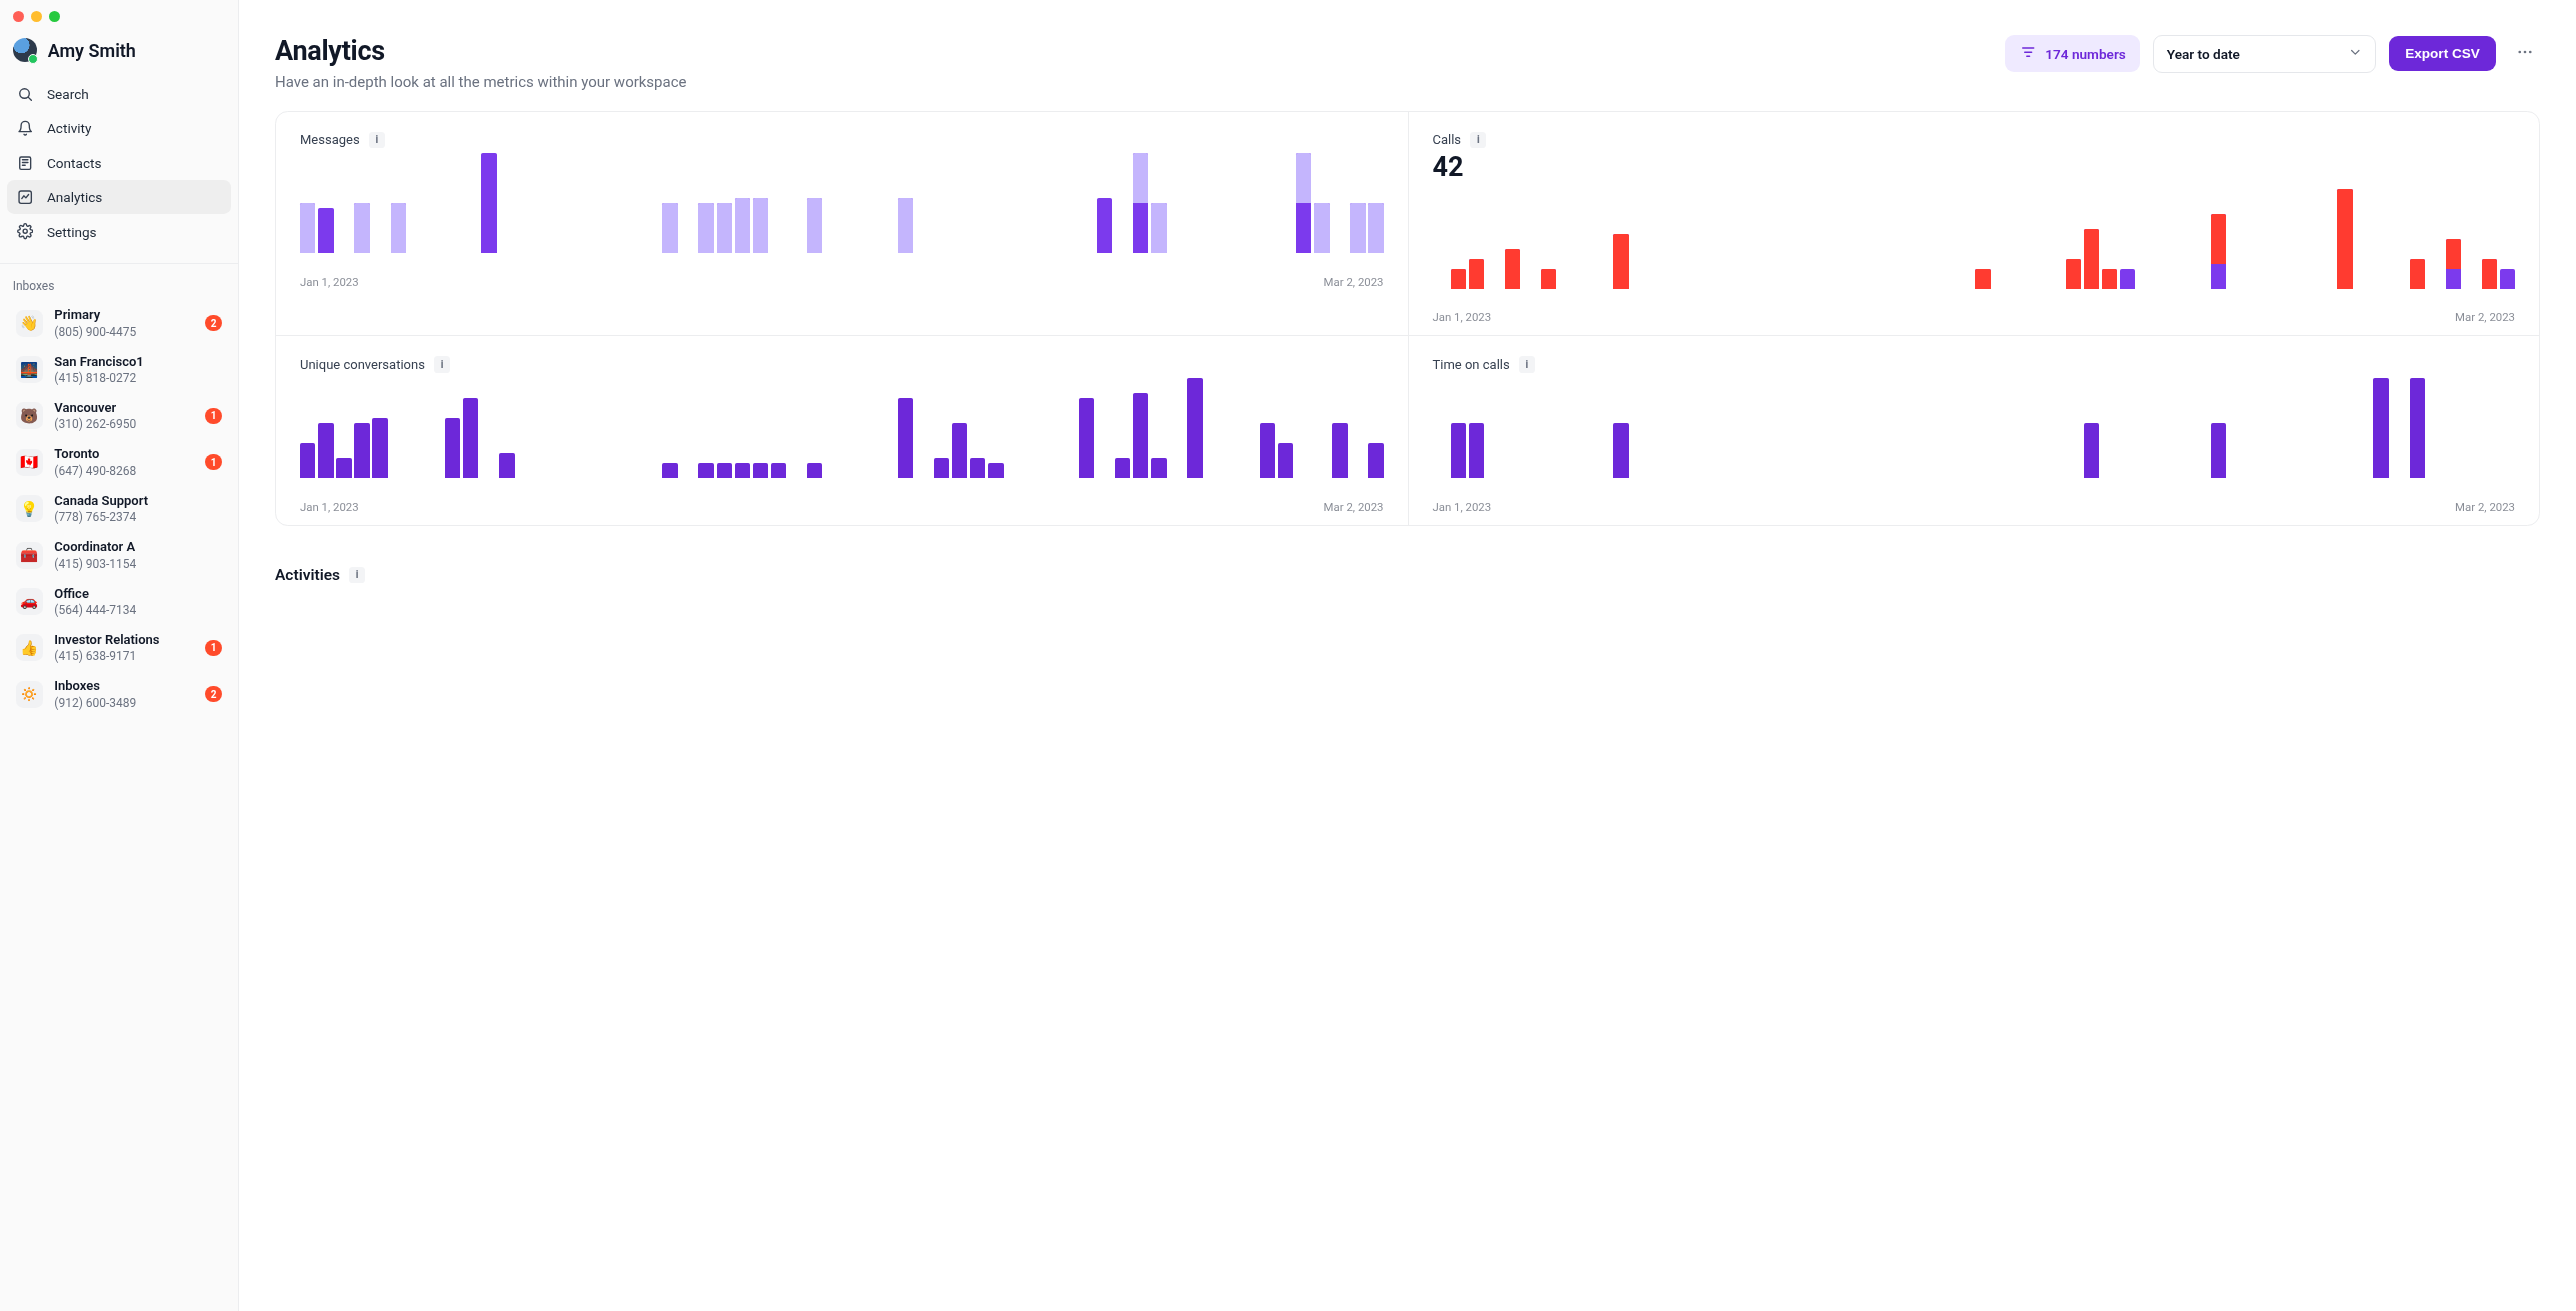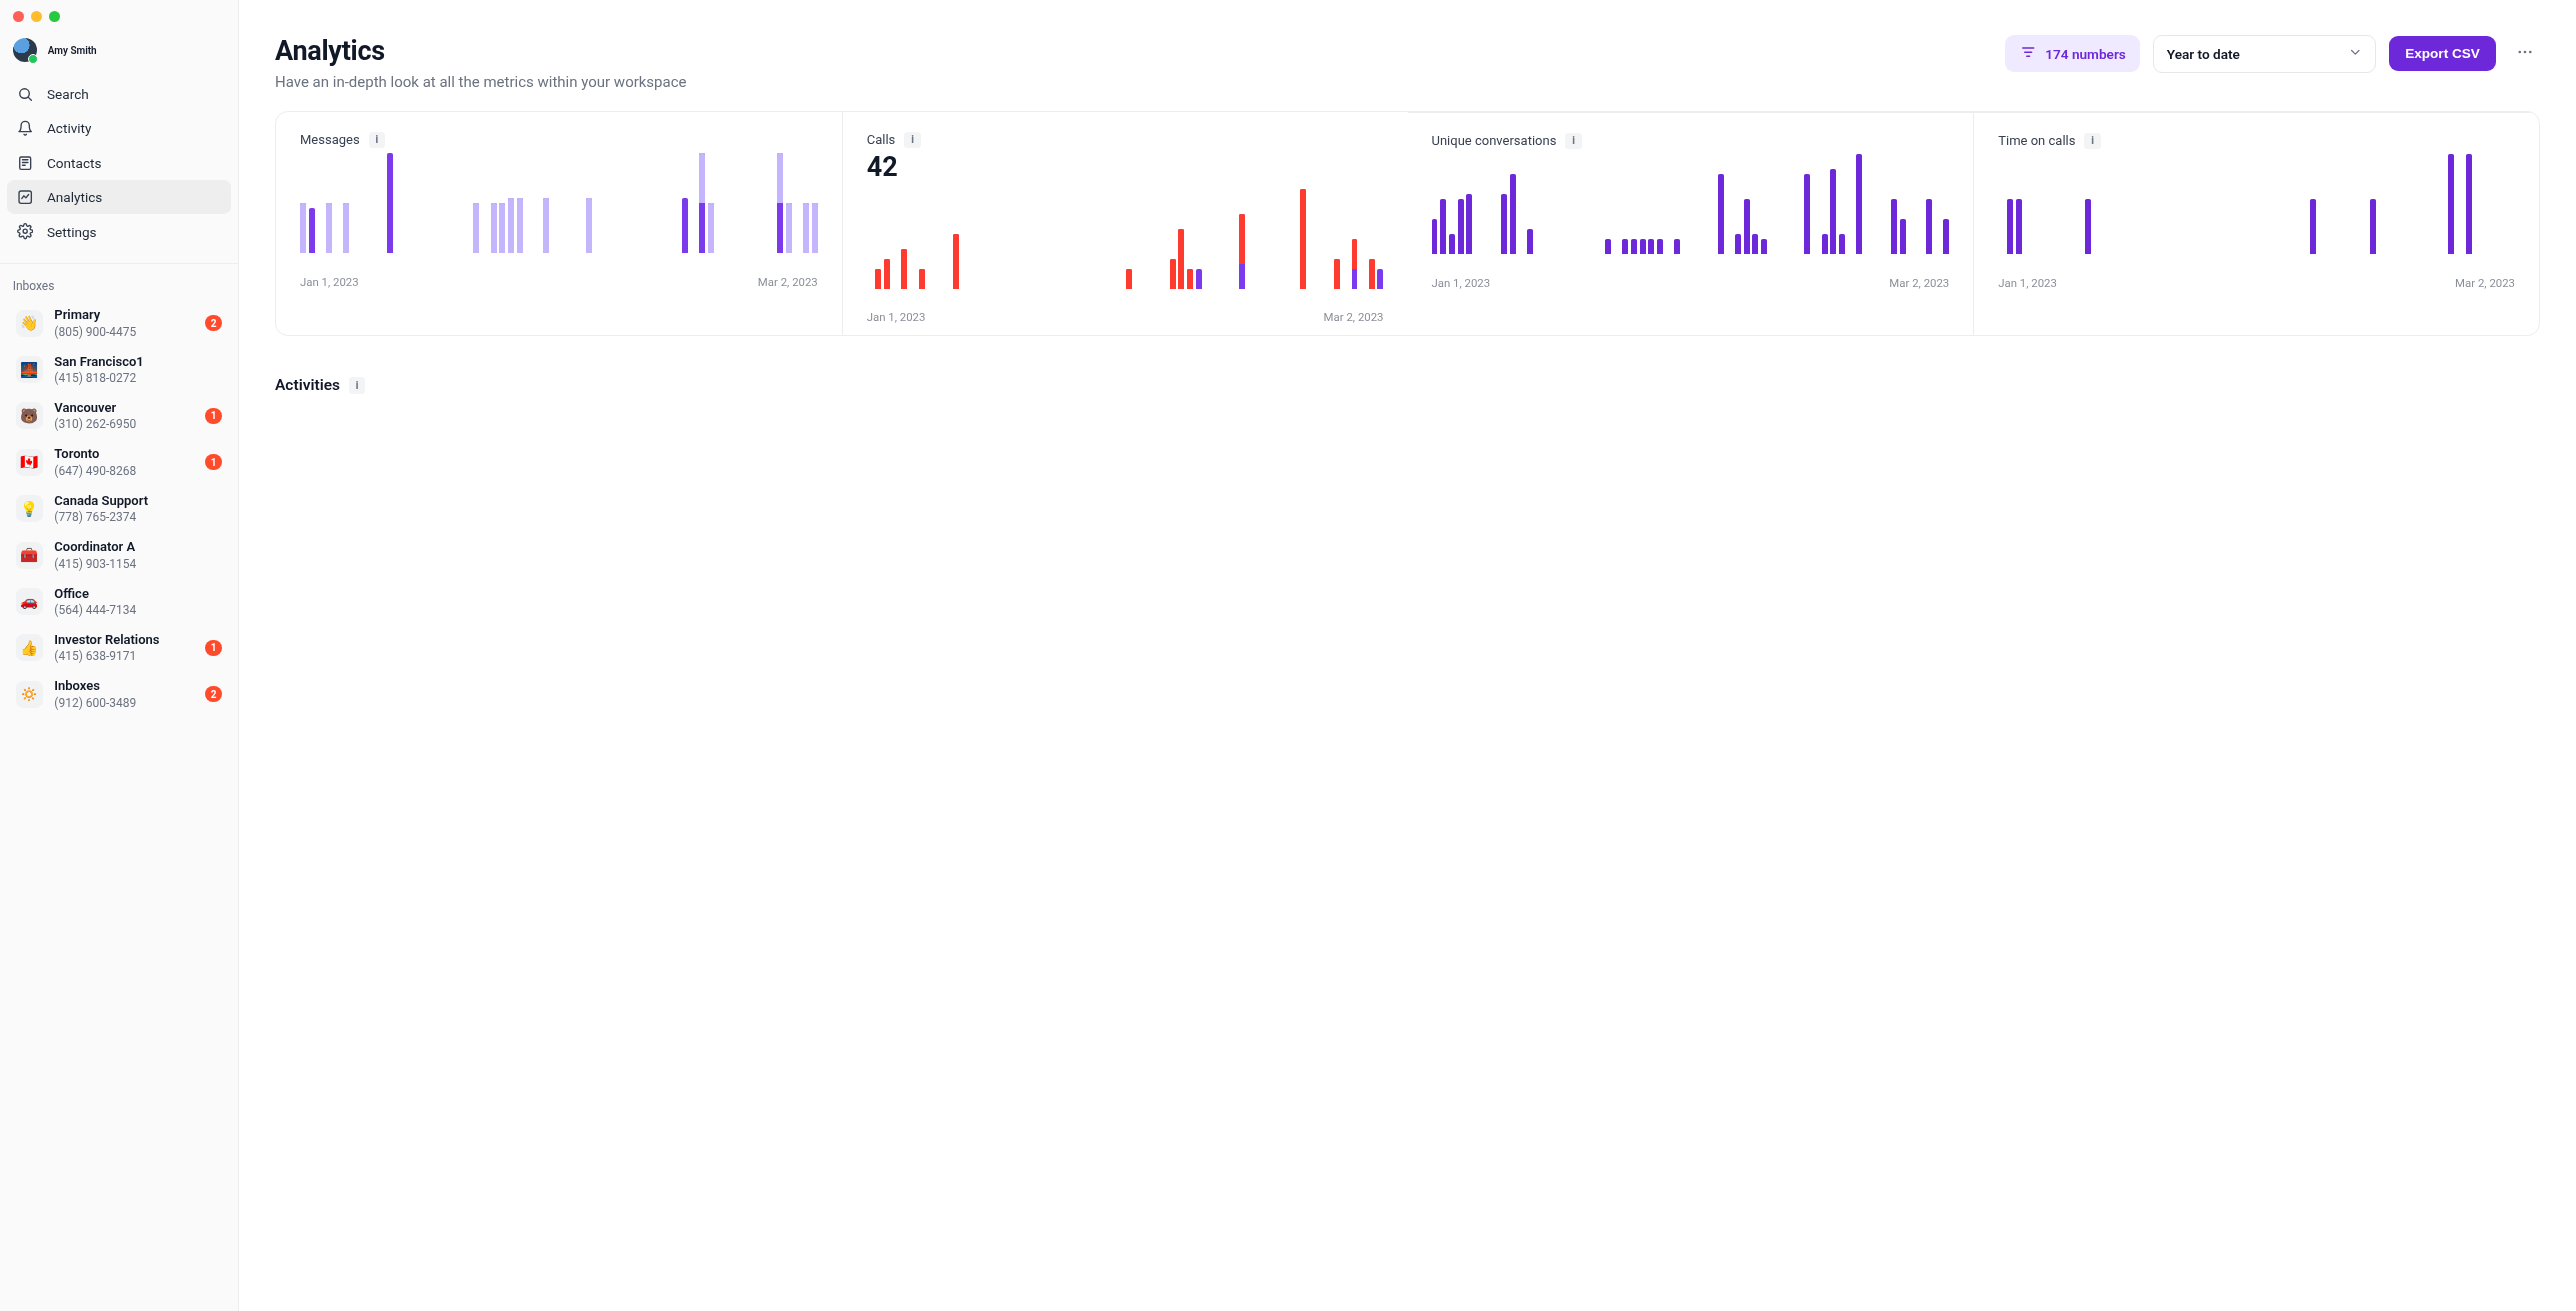--- a/index.html
+++ b/index.html
@@ -37,21 +37,21 @@
 }
 .avatar {
   width: 24px; height: 24px; border-radius: 50%;
   background: radial-gradient(circle at 35% 30%, #5aa0e0 0 35%, #2d3a4b 36% 100%);
   position: relative;
 }
 .avatar::after {
   content: ""; position: absolute; right: -1.8px; bottom: -1.8px; width: 8.2px; height: 8.2px;
   border-radius: 50%; background: #22c55e; border: 1.8px solid #fafafa;
 }
-.profile-name { font-weight: 600; font-size: 10px; }
+.profile-name { font-weight: 600; font-size: 18px; }
 
 .nav { padding: 0 7.3px 9px; }
 .nav-item {
   display: flex; align-items: center; gap: 12.7px;
   padding: 8.2px 9px; border-radius: 7.3px; color: #1f2937;
   cursor: pointer;
 }
 .nav-item .icon { width: 18px; height: 18px; display: inline-flex; align-items: center; justify-content: center; color: #374151; }
 .nav-item .icon svg { width: 16.4px; height: 16.4px; stroke: currentColor; }
 .nav-item.active { background: #eeeeee; }
@@ -119,21 +119,21 @@
 }
 .seg button {
   border: none; background: transparent; padding: 6.4px 12.7px; border-radius: 7.3px;
   font-size: 13.6px; font-weight: 600; color: #9ca3af; cursor: pointer;
 }
 .seg button.active { background: #fff; color: #6d28d9; box-shadow: 0 0.9px 1.8px rgba(0,0,0,.05); }
 
 
 .charts-card {
   margin-top: 20px; border: 0.9px solid #ecedef; border-radius: 12.7px;
-  display: grid; grid-template-columns: 1fr 1fr 1fr 1fr; overflow: hidden;
+  display: grid; grid-template-columns: 1fr 1fr; overflow: hidden;
 }
 .panel { padding: 20px 24px 11px; position: relative; }
 .panel:nth-child(2n) { border-left: 0.9px solid #ecedef; }
 .panel:nth-child(n+3) { border-top: 0.9px solid #ecedef; }
 .panel-head { display: flex; align-items: center; gap: 9px; }
 .panel-head .metric-title { color: #374151; font-size: 13px; }
 .info-badge {
   width: 16.4px; height: 16.4px; border-radius: 3.6px; background: #f3f4f6;
   display: inline-flex; align-items: center; justify-content: center; color: #6b7280;
   font-size: 10px; font-weight: 800; cursor: default;

